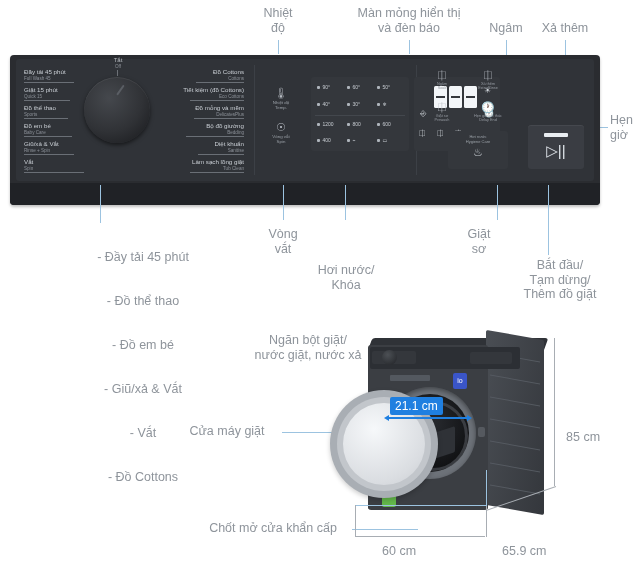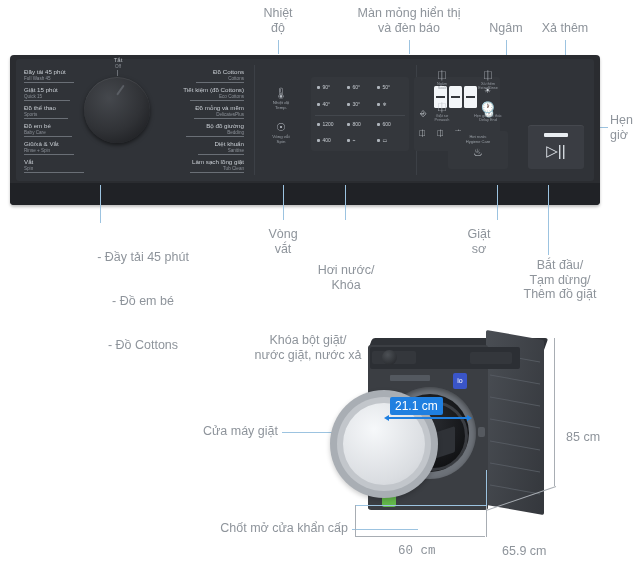--- a/index.html
+++ b/index.html
@@ -1,21 +1,21 @@
 <!DOCTYPE html>
 <html><head>
 <meta charset="utf-8">
 <style>
   html,body{margin:0;padding:0;background:#ffffff;}
   body{width:640px;height:570px;position:relative;overflow:hidden;
        font-family:"Liberation Sans","DejaVu Sans",sans-serif;
        color:#8a8f96;}
   .anno{position:absolute;font-size:12.5px;line-height:14.5px;color:#8e949b;white-space:pre-line;}
   .anno.c{text-align:center;}
-  .anno.r{text-align:right;}
+  .anno.r{text-align:center;}
   .leader{position:absolute;background:#9cc3e0;}
   .lv{width:1px;}
   .lh{height:1px;}
 
   
   #panel{position:absolute;left:10px;top:55px;width:590px;height:150px;
          background:#2a2c30;border-radius:4px;
          box-shadow:0 2px 3px rgba(0,0,0,.25);}
   #panel:after{content:"";position:absolute;left:0;right:0;bottom:0;height:22px;
          background:#202226;border-radius:0 0 4px 4px;}
@@ -302,21 +302,24 @@
     </div>
   </div>
 
   <div class="lockrow">🔒</div>
   <div class="brand">SAMSUNG</div>
 </div>
 
 <div class="leader lv" style="left:100px;top:185px;height:38px;"></div>
 <div class="anno c" style="left:8px;top:224px;width:270px;line-height:22px;">
   <div>- Đầy tải 45 phút</div>
+  <div>- Đồ thể thao</div>
   <div>- Đồ em bé</div>
+  <div>- Giũ/xả &amp; Vắt</div>
+  <div>- Vắt</div>
   <div>- Đồ Cottons</div>
   
   
   
   
   
 </div>
 
 <div class="leader lv" style="left:283px;top:185px;height:35px;"></div>
 <div class="anno c" style="left:258px;top:227px;width:50px;">Vòng
@@ -328,21 +331,21 @@
 
 <div class="leader lv" style="left:497px;top:185px;height:35px;"></div>
 <div class="anno c" style="left:454px;top:227px;width:50px;">Giặt
 sơ</div>
 
 <div class="leader lv" style="left:548px;top:185px;height:70px;"></div>
 <div class="anno c" style="left:498px;top:258px;width:124px;">Bắt đầu/
 Tạm dừng/
 Thêm đồ giặt</div>
 
-<div class="anno c" style="left:238px;top:333px;width:140px;">Khóa bột giặt/
+<div class="anno c" style="left:238px;top:333px;width:140px;">Ngăn bột giặt/
 nước giặt, nước xả</div>
 <div class="leader lh" style="left:378px;top:355px;width:40px;"></div>
 
 <div class="anno r" style="left:176px;top:424px;width:102px;">Cửa máy giặt</div>
 <div class="leader lh" style="left:282px;top:432px;width:94px;"></div>
 
 <div class="anno r" style="left:198px;top:521px;width:150px;">Chốt mở cửa khẩn cấp</div>
 <div class="leader lh" style="left:352px;top:529px;width:66px;"></div>
 
 <div id="wm">
@@ -385,21 +388,21 @@
   </div>
 
   <div class="dimarrow" style="left:58px;top:82px;width:80px;"></div>
   <div class="dimchip" style="left:60px;top:62px;">21.1 cm</div>
 </div>
 
 <div class="dimline" style="left:554px;top:338px;width:1px;height:148px;"></div>
 <div class="dimtext" style="left:566px;top:430px;">85 cm</div>
 
 <div class="dimline" style="left:355px;top:536px;width:130px;height:1px;"></div>
-<div class="dimtext" style="left:398px;top:544px;font-family:Liberation Mono, monospace;">60 cm</div>
+<div class="dimtext" style="left:382px;top:544px;">60 cm</div>
 
 <div class="dimline" style="left:486px;top:510px;width:74px;height:1px;transform:rotate(-19deg);transform-origin:left center;"></div>
 <div class="dimtext" style="left:502px;top:544px;">65.9 cm</div>
 
 <div class="dimline" style="left:355px;top:505px;width:1px;height:32px;"></div>
 <div class="dimline" style="left:486px;top:505px;width:1px;height:32px;"></div>
 <div class="leader lh" style="left:356px;top:505px;width:130px;"></div>
 <div class="leader lv" style="left:486px;top:470px;height:36px;"></div>
 
 </body></html>

